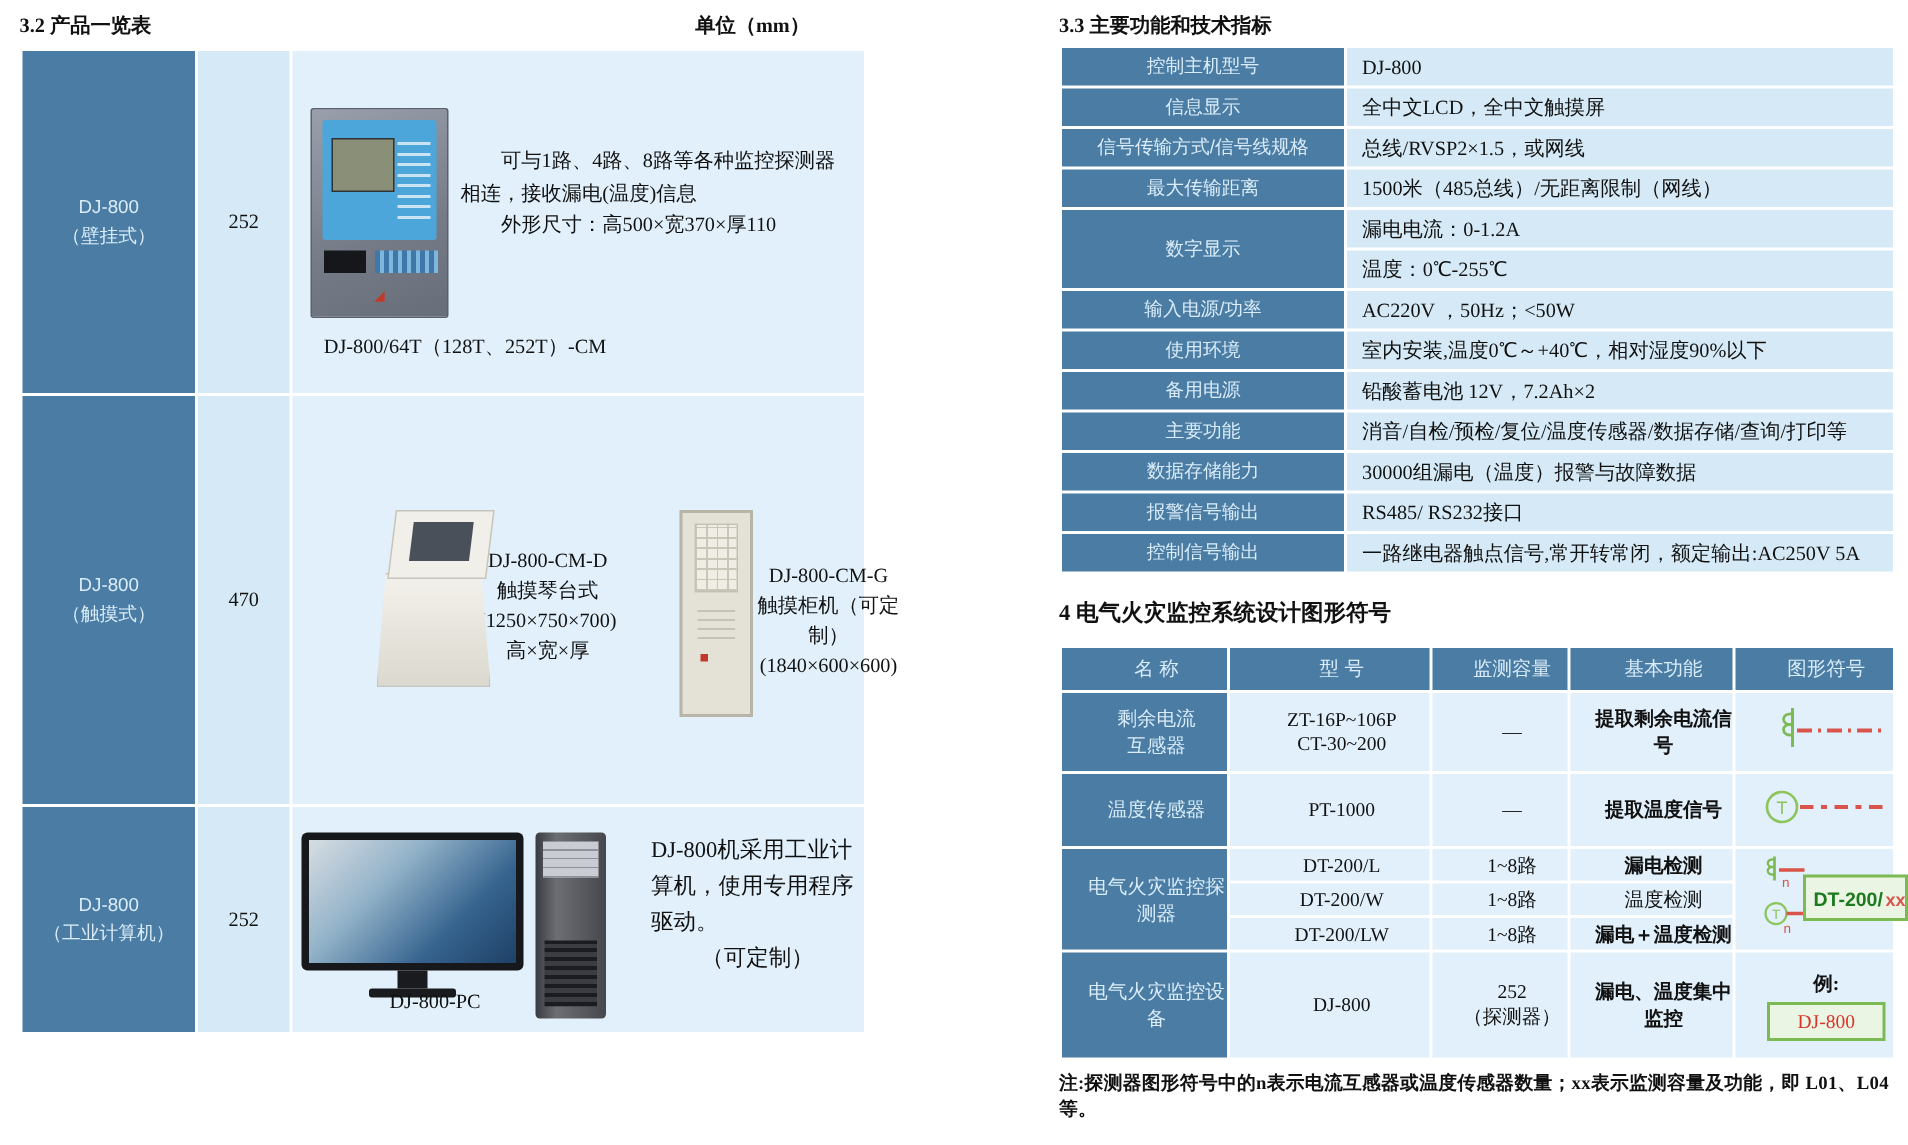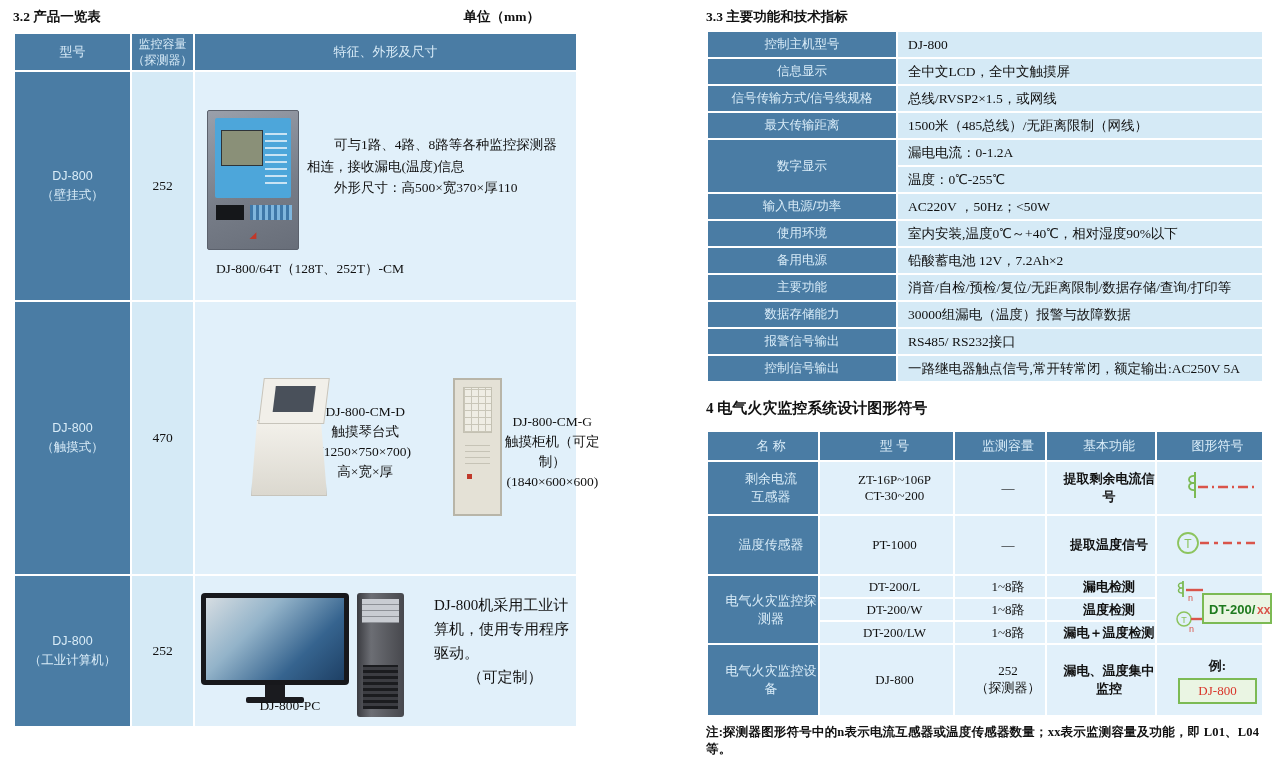--- a/index.html
+++ b/index.html
@@ -102,28 +102,20 @@
     <span class="unit-label">单位（mm）</span>
   </div>
 
   <table class="product-table">
     <colgroup>
         <col style="width:115px">
         <col style="width:61px">
         <col>
       </colgroup>
     <tbody>
-        <tr style="height:36px">
-      <td class="hd">型号</td>
-      <td class="hd" style="font-size:12px;line-height:1.35;">
-        <div>监控容量</div>
-        <div>（探测器）</div>
-      </td>
-      <td class="hd">特征、外形及尺寸</td>
-    </tr>
 
     <tr style="height:228px">
       <td class="lbl model-cell">
         <div>DJ-800</div>
         <div>（壁挂式）</div>
       </td>
       <td class="val cap-cell">252</td>
       <td class="val2 content">
         <div class="dev-wall">
           <div class="panel">
@@ -252,21 +244,21 @@
     <tr>
       <td class="lbl">使用环境</td>
       <td class="val">室内安装,温度0℃～+40℃，相对湿度90%以下</td>
         </tr>
     <tr>
       <td class="lbl">备用电源</td>
       <td class="val">铅酸蓄电池 12V，7.2Ah×2</td>
         </tr>
     <tr>
       <td class="lbl">主要功能</td>
-      <td class="val">消音/自检/预检/复位/无距离限制/数据存储/查询/打印等</td>
+      <td class="val">消音/自检/预检/复位/温度传感器/数据存储/查询/打印等</td>
         </tr>
     <tr>
       <td class="lbl">数据存储能力</td>
       <td class="val">30000组漏电（温度）报警与故障数据</td>
         </tr>
     <tr>
       <td class="lbl">报警信号输出</td>
       <td class="val">RS485/ RS232接口</td>
         </tr>
     <tr>
@@ -308,21 +300,21 @@
       <td class="val2" style="font-weight:bold;">提取剩余电流信号</td>
       <td class="val2">
         <svg width="90" height="36">
           <path d="M22,4 v26" stroke="#7cba54" stroke-width="2" fill="none"></path>
           <path d="M22,8 c-8,-1 -8,8 0,7 c-8,-1 -8,8 0,7" stroke="#7cba54" stroke-width="1.8" fill="none"></path>
           <line x1="25" y1="19" x2="84" y2="19" stroke="#d9544a" stroke-width="2.6" stroke-dasharray="10 4 2 4"></line>
         </svg>
       </td>
     </tr>
 
-    <tr style="height:58px">
+    <tr style="height:48px">
       <td class="lbl">温度传感器</td>
       <td class="val2">PT-1000</td>
       <td class="val2">—</td>
       <td class="val2" style="font-weight:bold;">提取温度信号</td>
       <td class="val2">
         <svg width="90" height="32">
           <circle cx="15" cy="16" r="10" stroke="#8cc45e" stroke-width="1.8" fill="none"></circle>
           <text x="15" y="20.5" text-anchor="middle" font-size="12" fill="#8cc45e" font-family="Liberation Sans, sans-serif">T</text>
           <line x1="27" y1="16" x2="84" y2="16" stroke="#d9544a" stroke-width="2.6" stroke-dasharray="9 5 4 5"></line>
         </svg>
@@ -346,21 +338,21 @@
           <line x1="18" y1="42" x2="30" y2="42" stroke="#d9544a" stroke-width="2.4"></line>
           <rect x="30" y="17" width="68" height="29" fill="#eaf5e3" stroke="#7cba54" stroke-width="2"></rect>
           <text x="36" y="37" font-size="13" font-weight="bold" fill="#1e7a1e" font-family="Liberation Sans, sans-serif">DT-200/</text>
           <text x="84" y="37" font-size="12" font-weight="bold" fill="#d9544a" font-family="Liberation Sans, sans-serif">xx</text>
         </svg>
       </td>
     </tr>
     <tr class="sub">
       <td class="val2">DT-200/W</td>
       <td class="val2">1~8路</td>
-      <td class="val2" style="font-weight:bold;">温度检测</td>
+      <td class="val2" style="font-weight:normal;">温度检测</td>
     </tr>
     <tr class="sub">
       <td class="val2">DT-200/LW</td>
       <td class="val2">1~8路</td>
       <td class="val2" style="font-weight:bold;">漏电＋温度检测</td>
     </tr>
 
     <tr style="height:70px">
       <td class="lbl">电气火灾监控设备</td>
       <td class="val2">DJ-800</td>

